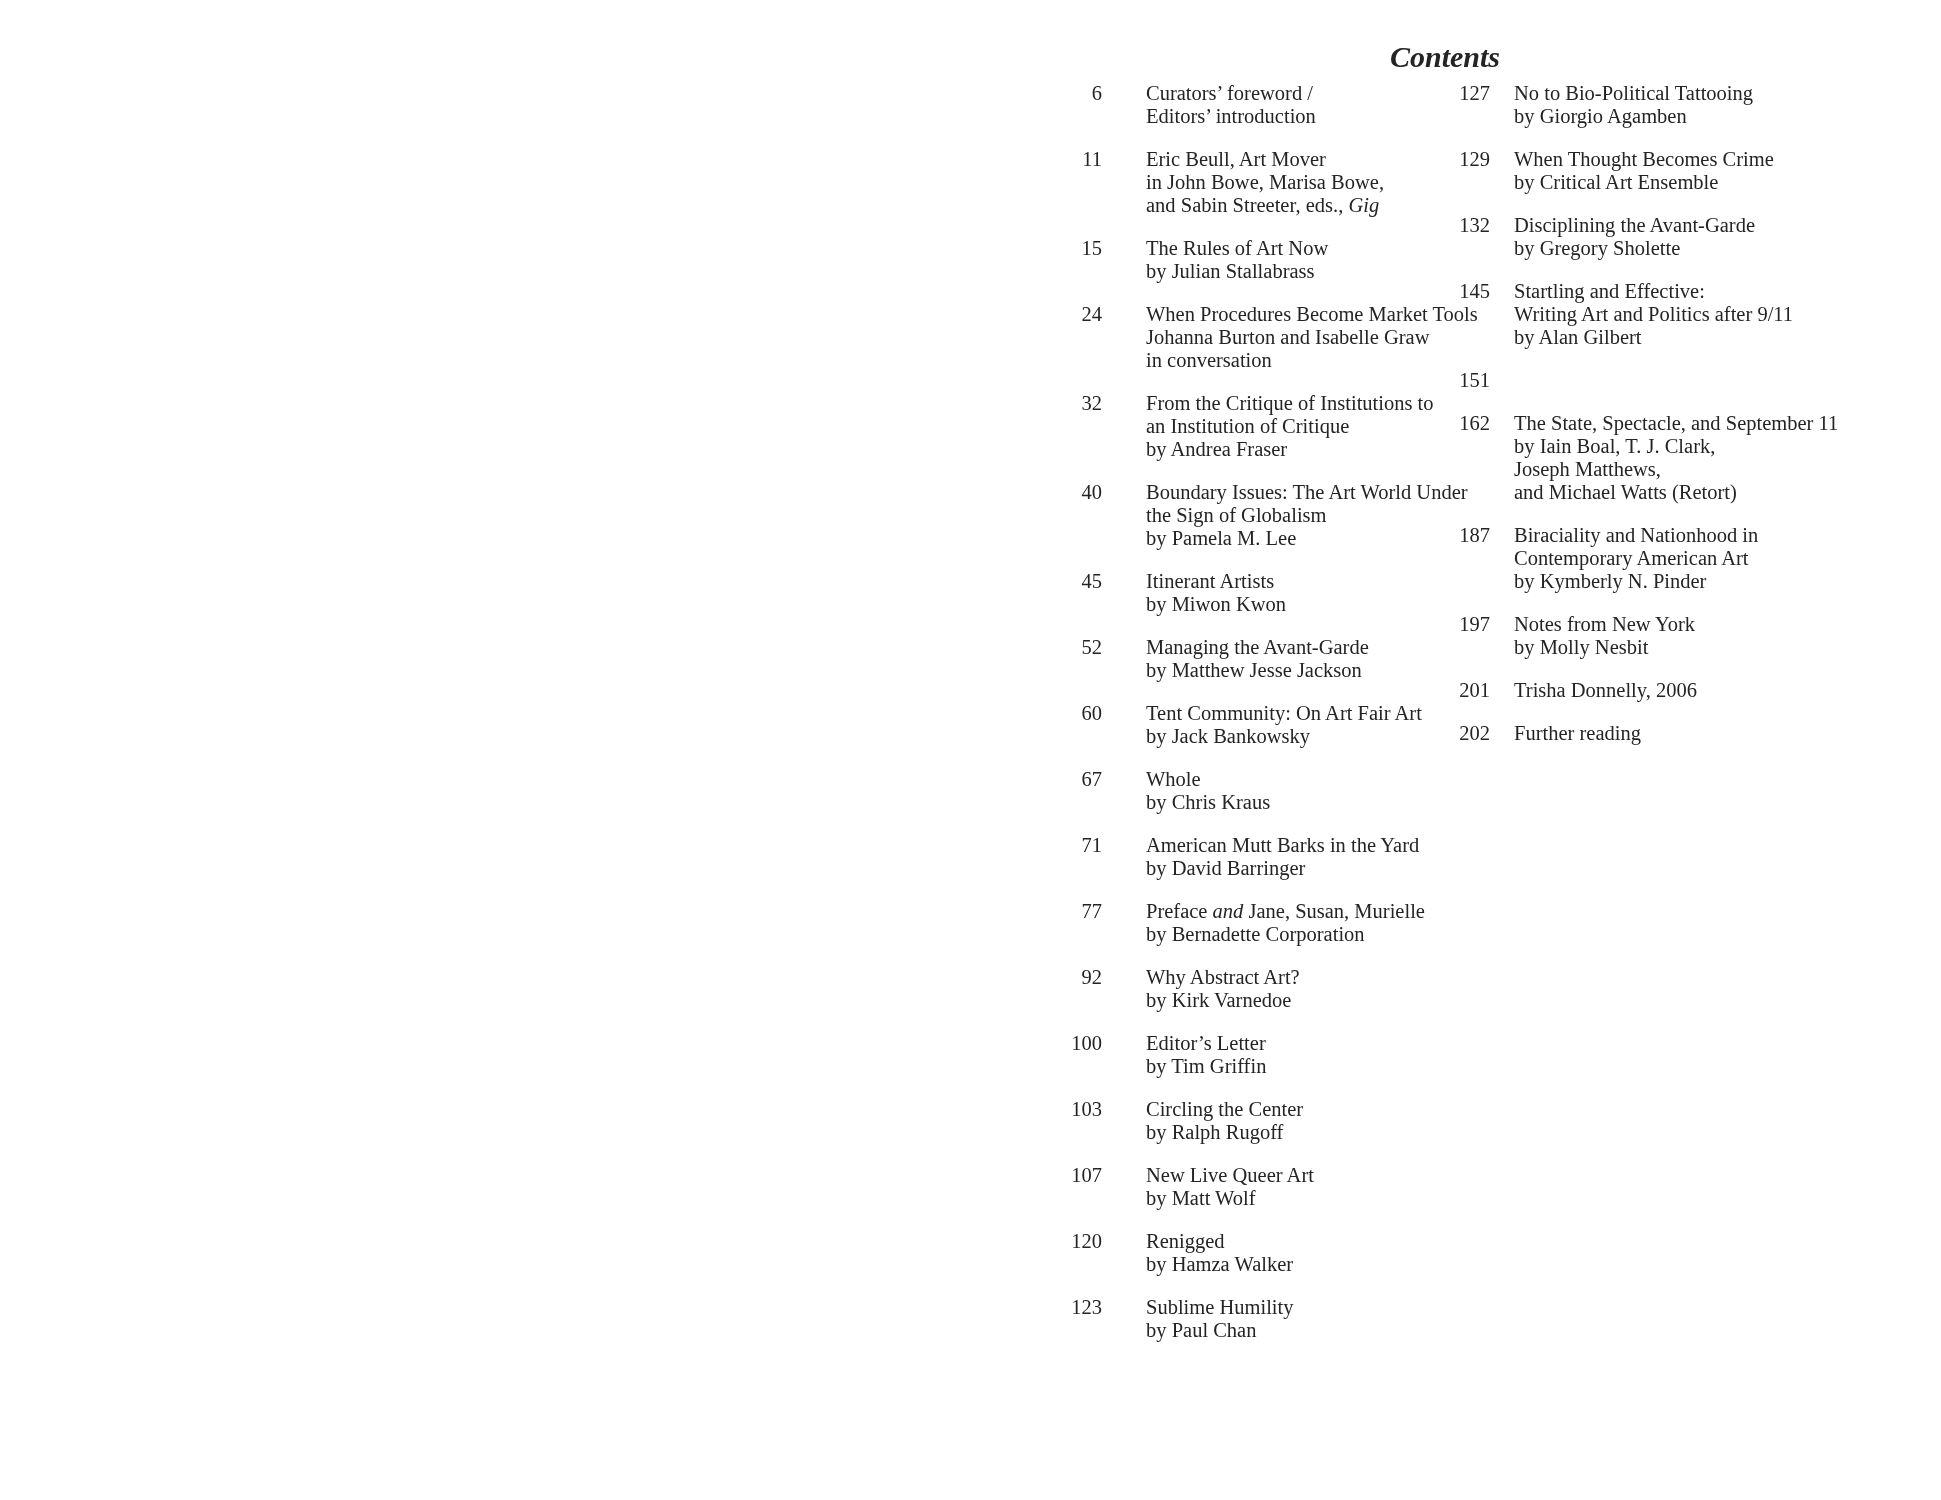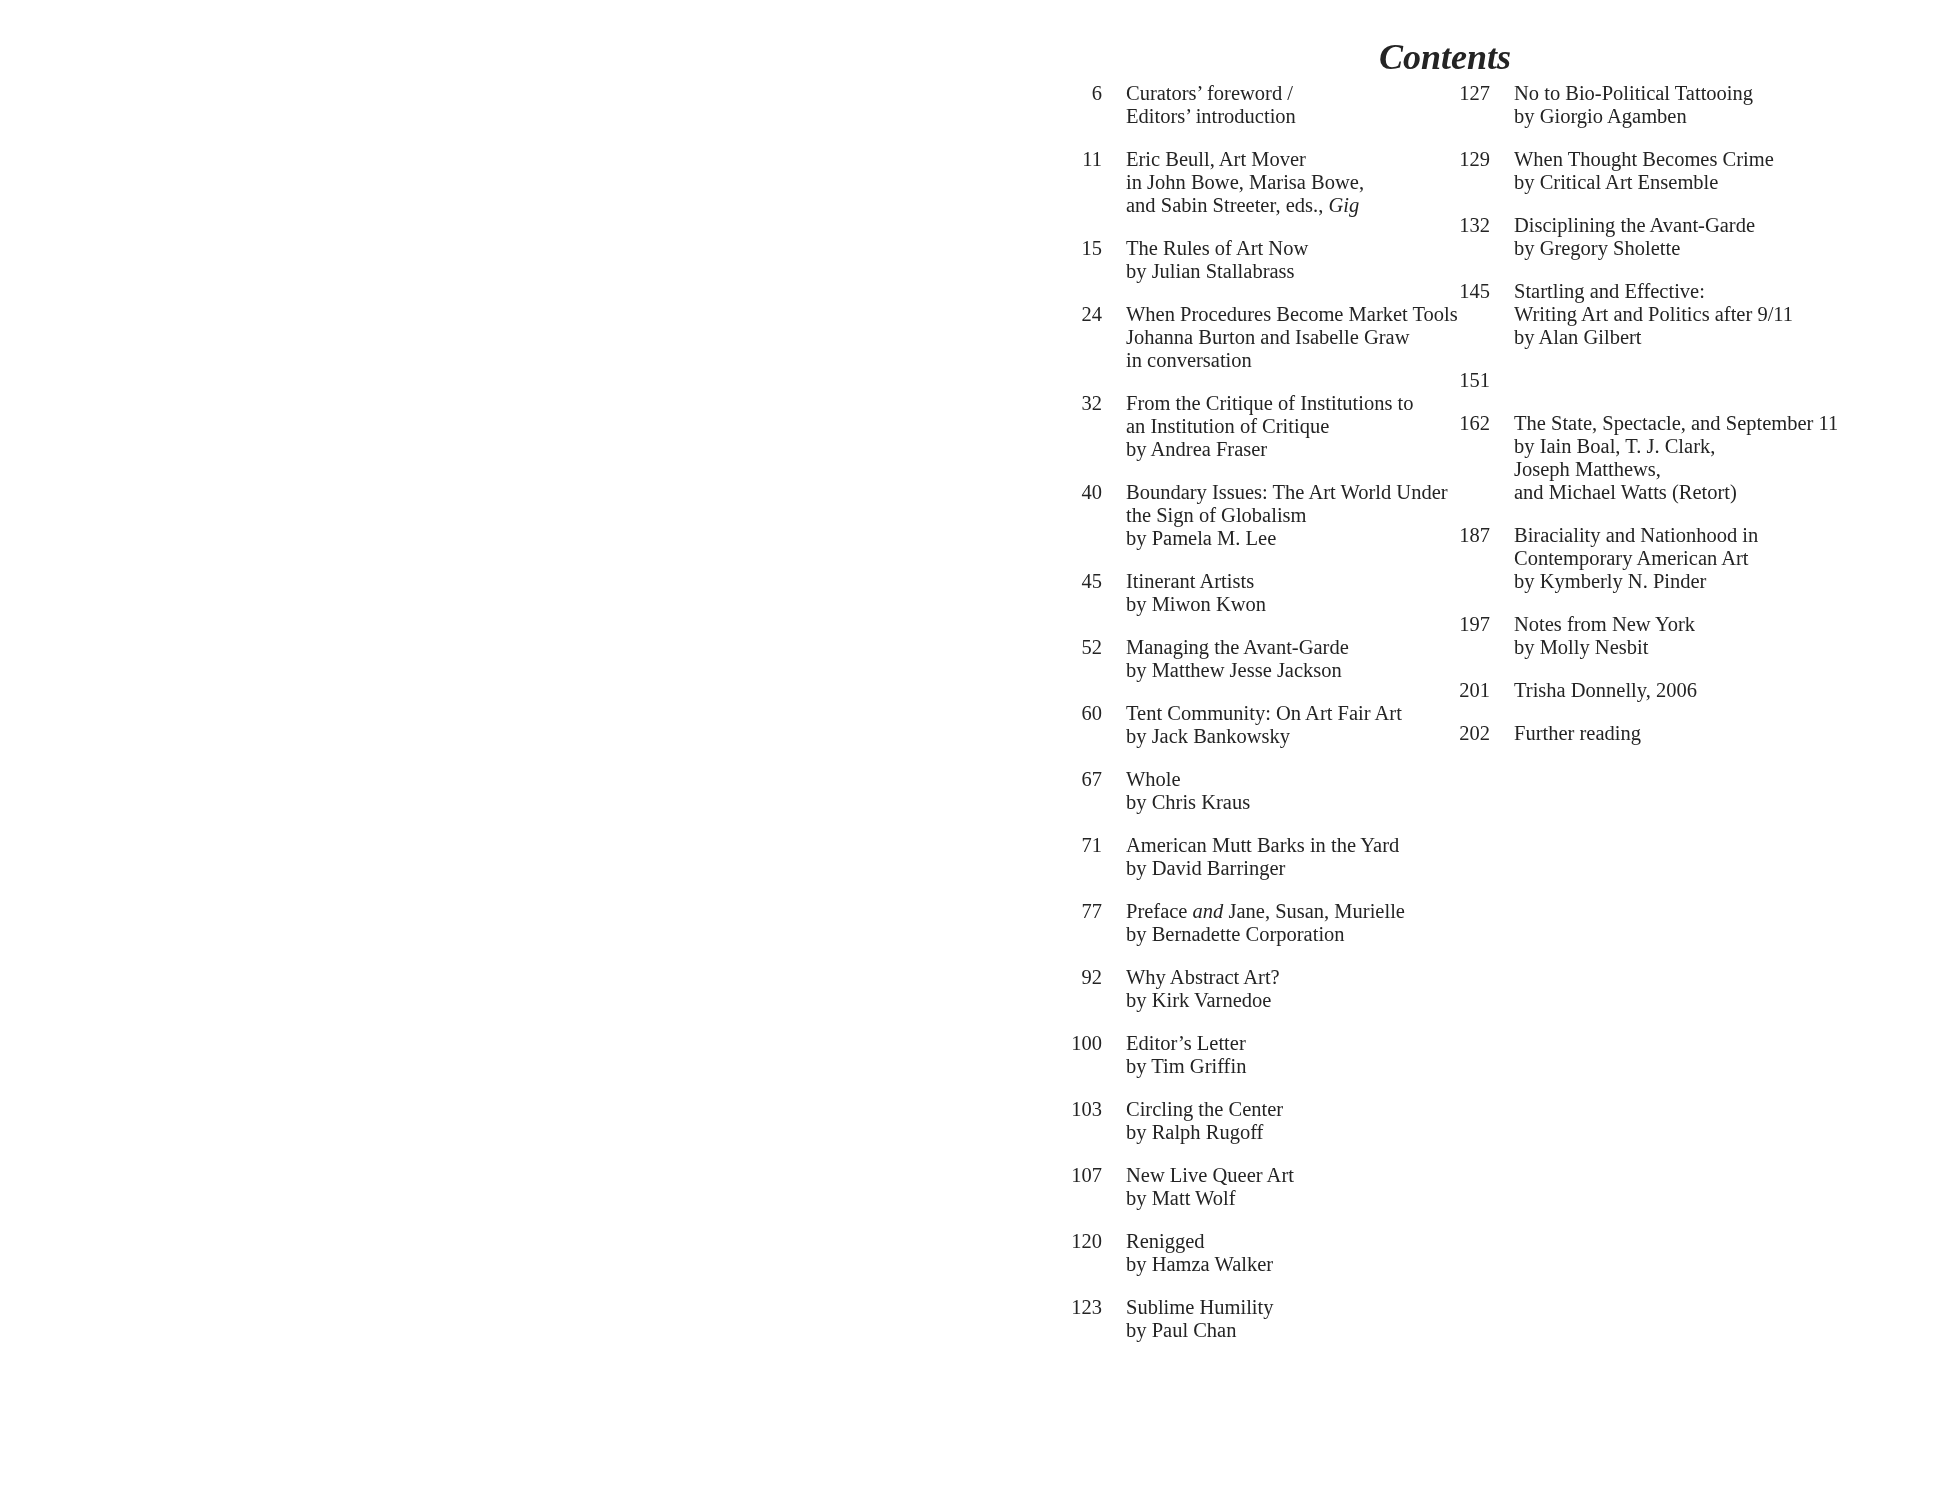--- a/index.html
+++ b/index.html
@@ -18,21 +18,21 @@
   .page {
     position: absolute;
     inset: 0;
     background: #ffffff;
   }
   .contents-title {
     position: absolute;
     top: 42px;
     left: 1445px;
     transform: translateX(-50%);
-    font-size: 36px;
+    font-size: 30px;
     font-style: italic;
     font-weight: 600;
     line-height: 30px;
     margin: 0;
     white-space: nowrap;
   }
   .col {
     position: absolute;
     top: 82px;
   }
@@ -43,21 +43,21 @@
     align-items: flex-start;
     margin-bottom: 20px;
   }
   .num {
     width: 72px;
     flex: 0 0 72px;
     text-align: right;
     font-size: 20.5px;
     line-height: 23px;
   }
-  .col-left  .lines { margin-left: 24px; }
+  .col-left  .lines { margin-left: 44px; }
   .col-right .lines { margin-left: 24px; }
   .line {
     font-size: 20.5px;
     line-height: 23px;
     white-space: nowrap;
   }
   .it { font-style: italic; }
 </style>
 </head>
 <body>

